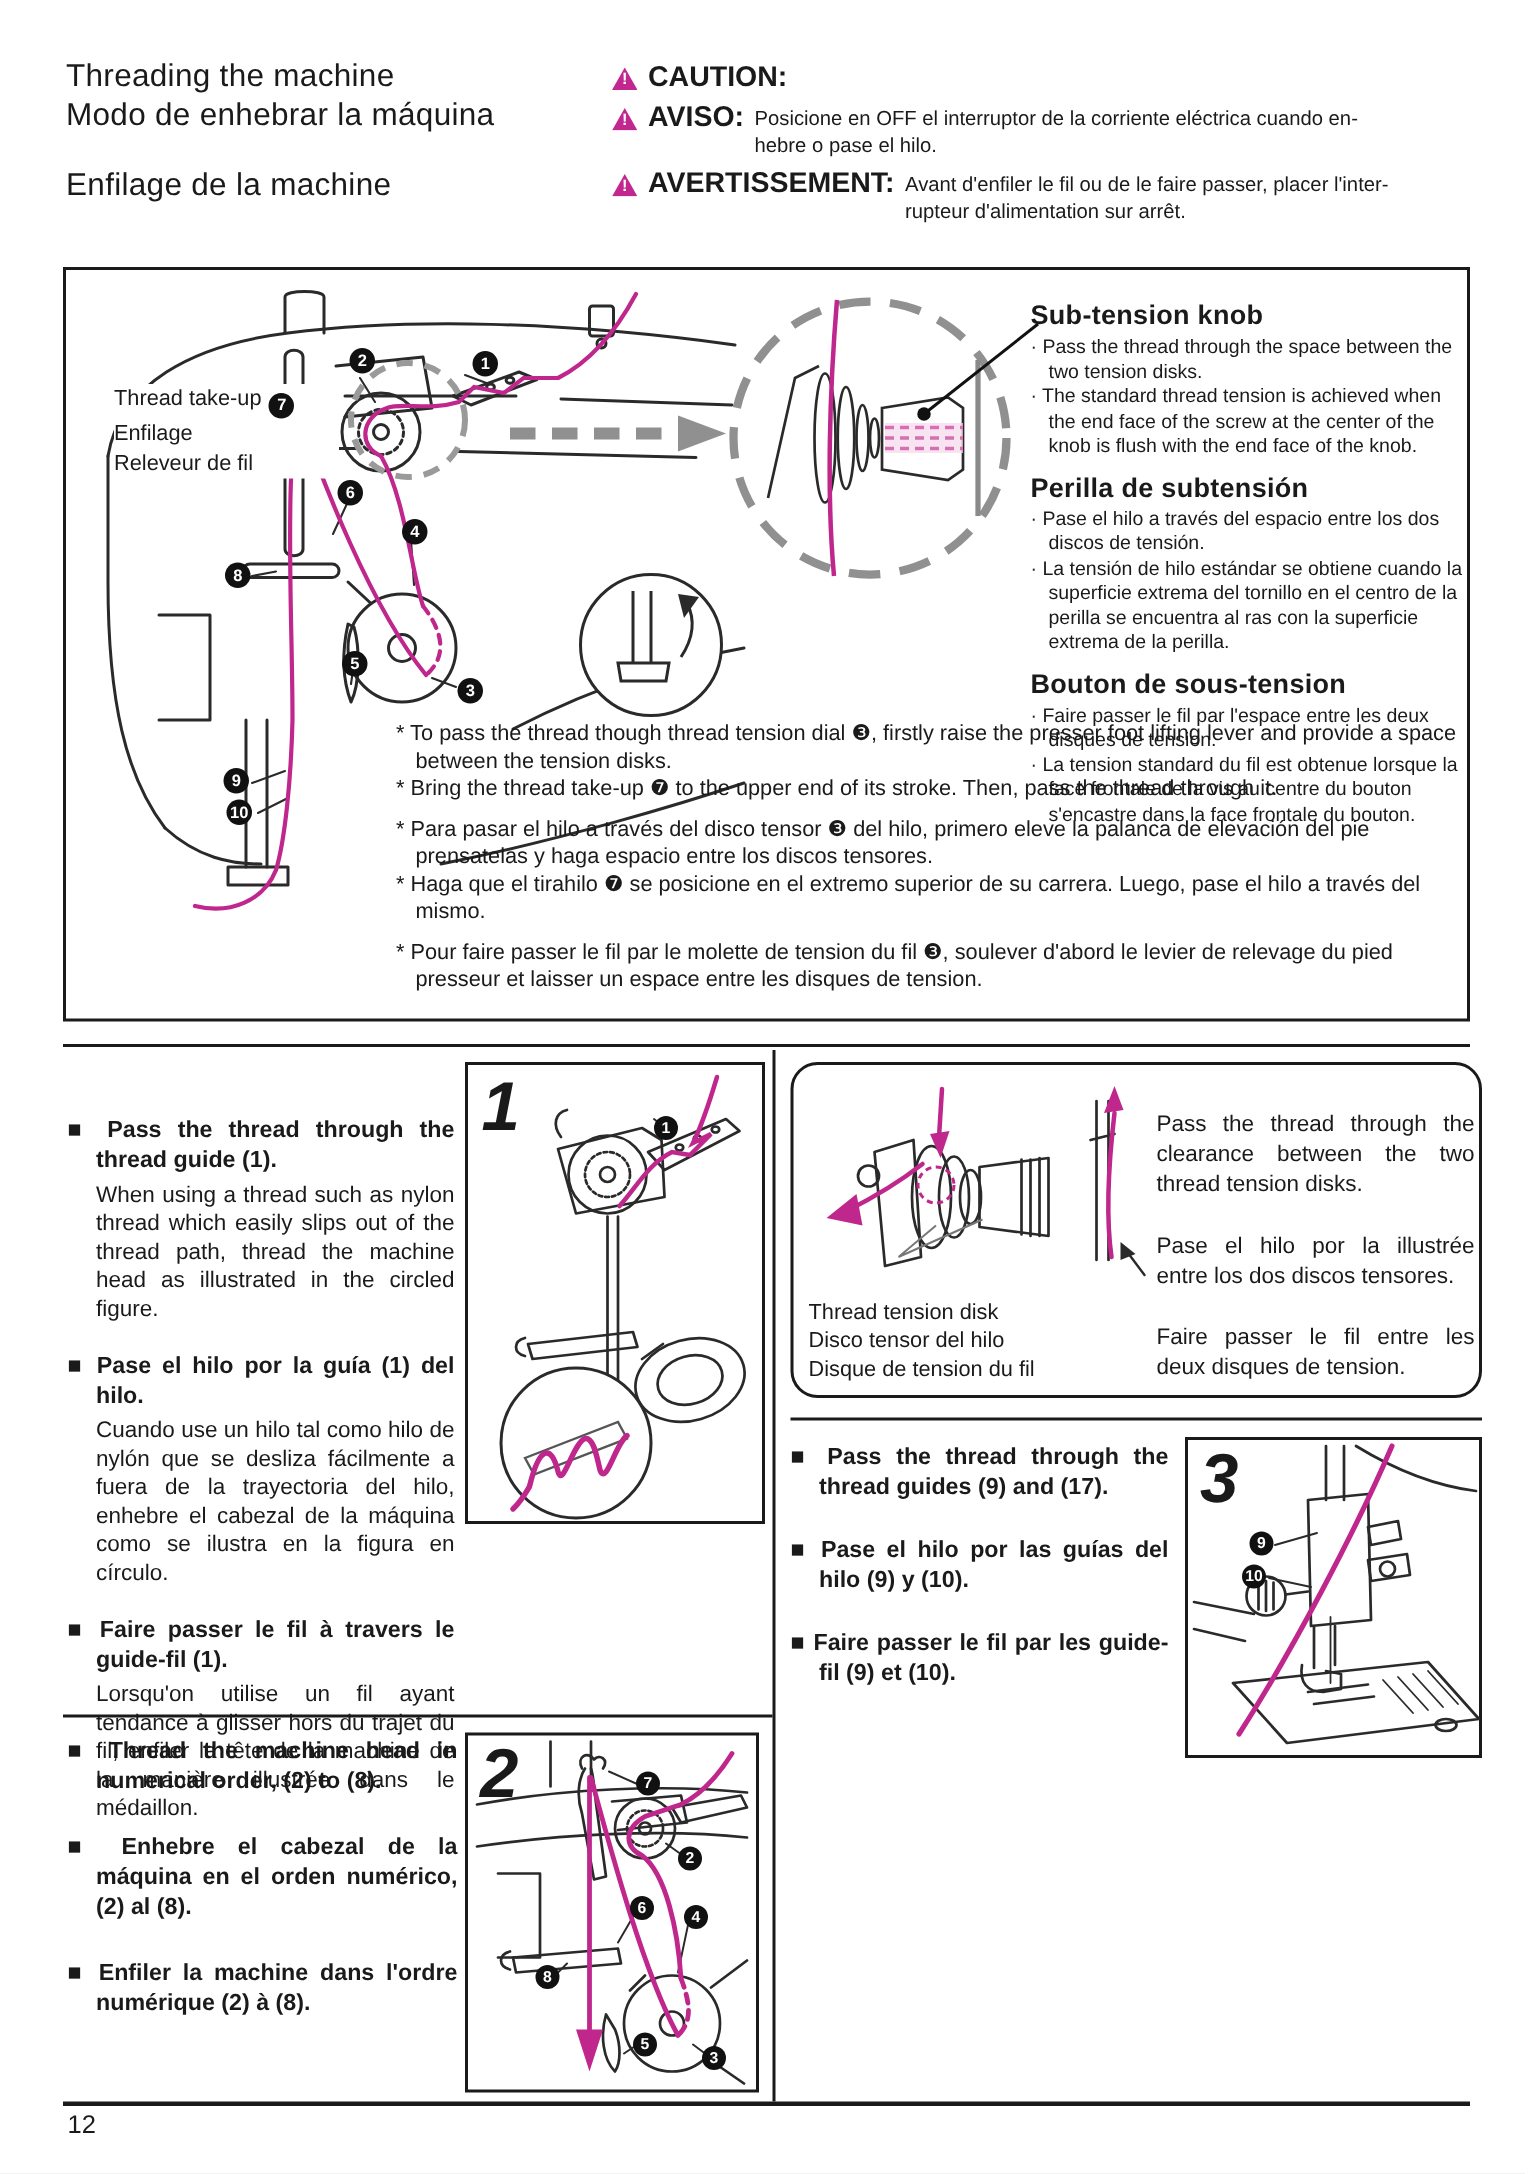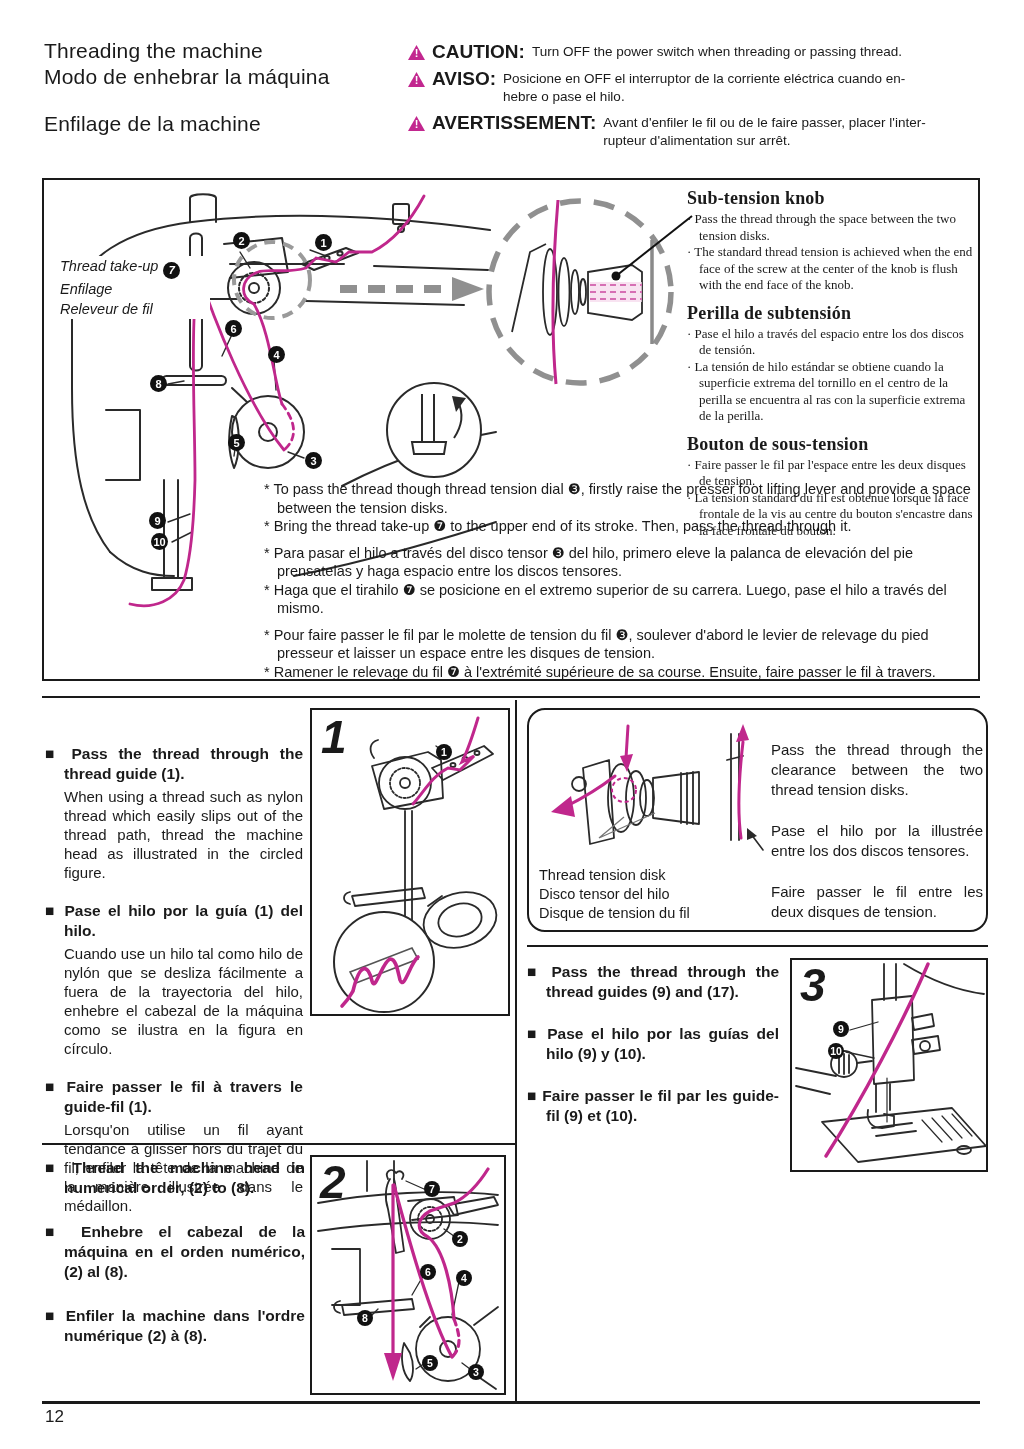--- a/index.html
+++ b/index.html
@@ -58,21 +58,20 @@
   <div class="abs" style="left:44px; top:38px; width:350px;">
     <div class="title-line">Threading the machine</div>
     <div class="title-line">Modo de enhebrar la máquina</div>
     <div class="title-line" style="margin-top:21px;">Enfilage de la machine</div>
   </div>
 
   <div class="abs" style="left:408px; top:43px; width:572px;">
     <div class="caution-row">
       <span class="warn-tri"></span>
       <span class="caution-label">CAUTION:</span>
-      <span class="caution-text">Turn OFF the power switch when threading or passing thread.</span>
     </div>
     <div class="caution-row">
       <span class="warn-tri"></span>
       <span class="caution-label">AVISO:</span>
       <span class="caution-text">Posicione en OFF el interruptor de la corriente eléctrica cuando en-
 hebre o pase el hilo.</span>
     </div>
     <div class="caution-row">
       <span class="warn-tri"></span>
       <span class="caution-label">AVERTISSEMENT:</span>
@@ -162,37 +161,37 @@
         <rect x="546" y="102" width="52" height="20" fill="#f6d9ec" opacity="0.75"></rect>
         <g stroke="#d66fb4" stroke-width="2.2" stroke-dasharray="6 4" fill="none">
           <path d="M546,105 L598,105 M546,112 L598,112 M546,119 L598,119"></path>
         </g>
         <path d="M514,20 C509,80 507,150 512,204" stroke="#c0278c" stroke-width="3" fill="none"></path>
         <path d="M572,96 L648,36" stroke="#111" stroke-width="2"></path>
         <circle cx="572" cy="96" r="4.5" fill="#111"></circle>
       </g>
     </svg>
 
-    <div class="abs takeup-label" style="left:16px; top:76px; width:150px;font-style:italic;">
+    <div class="abs takeup-label" style="left:32px; top:76px; width:150px;">
       <div style="white-space:nowrap;"><span>Thread take-up</span><span class="badge inline">7</span></div>
       <div>Enfilage</div>
       <div>Releveur de fil</div>
     </div>
 
     <span class="badge" style="left:271px; top:54px;">1</span>
     <span class="badge" style="left:189px; top:52px;">2</span>
     <span class="badge" style="left:261px; top:272px;">3</span>
     <span class="badge" style="left:224px; top:166px;">4</span>
     <span class="badge" style="left:184px; top:254px;">5</span>
     <span class="badge" style="left:181px; top:140px;">6</span>
     <span class="badge" style="left:106px; top:195px;">8</span>
     <span class="badge" style="left:105px; top:332px;">9</span>
     <span class="badge" style="left:107px; top:353px;">10</span>
 
-    <div class="abs" style="left:643px; top:8px; width:292px;font-family:Liberation Serif, serif;">
+    <div class="abs" style="left:643px; top:20px; width:292px;">
       <div class="sub-group">
         <div class="sub-title">Sub-tension knob</div>
         <div class="sub-bullet">· Pass the thread through the space between the two tension disks.</div>
         <div class="sub-bullet">· The standard thread tension is achieved when the end face of the screw at the center of the knob is flush with the end face of the knob.</div>
       </div>
       <div class="sub-group">
         <div class="sub-title">Perilla de subtensión</div>
         <div class="sub-bullet">· Pase el hilo a través del espacio entre los dos discos de tensión.</div>
         <div class="sub-bullet">· La tensión de hilo estándar se obtiene cuando la superficie extrema del tornillo en el centro de la perilla se encuentra al ras con la superficie extrema de la perilla.</div>
       </div>
@@ -207,21 +206,20 @@
       <div class="note-group">
         <div class="note">* To pass the thread though thread tension dial ❸, firstly raise the presser foot lifting lever and provide a space between the tension disks.</div>
         <div class="note">* Bring the thread take-up ❼ to the upper end of its stroke. Then, pass the thread through it.</div>
       </div>
       <div class="note-group">
         <div class="note">* Para pasar el hilo a través del disco tensor ❸ del hilo, primero eleve la palanca de elevación del pie prensatelas y haga espacio entre los discos tensores.</div>
         <div class="note">* Haga que el tirahilo ❼ se posicione en el extremo superior de su carrera. Luego, pase el hilo a través del mismo.</div>
       </div>
       <div class="note-group">
         <div class="note">* Pour faire passer le fil par le molette de tension du fil ❸, soulever d'abord le levier de relevage du pied presseur et laisser un espace entre les disques de tension.</div>
-        <div class="note">* Ramener le relevage du fil ❼ à l'extrémité supérieure de sa course. Ensuite, faire passer le fil à travers.</div>
       </div>
     </div>
   </div>
 
   <div class="hline" style="left:42px; top:696px; width:938px;"></div>
   <div class="vline" style="left:515px; top:700px; height:701px;"></div>
   <div class="hline" style="left:527px; top:945px; width:461px;"></div>
   <div class="hline" style="left:42px; top:1143px; width:473px;"></div>
 
   <div class="abs" style="left:45px; top:744px; width:258px;">

